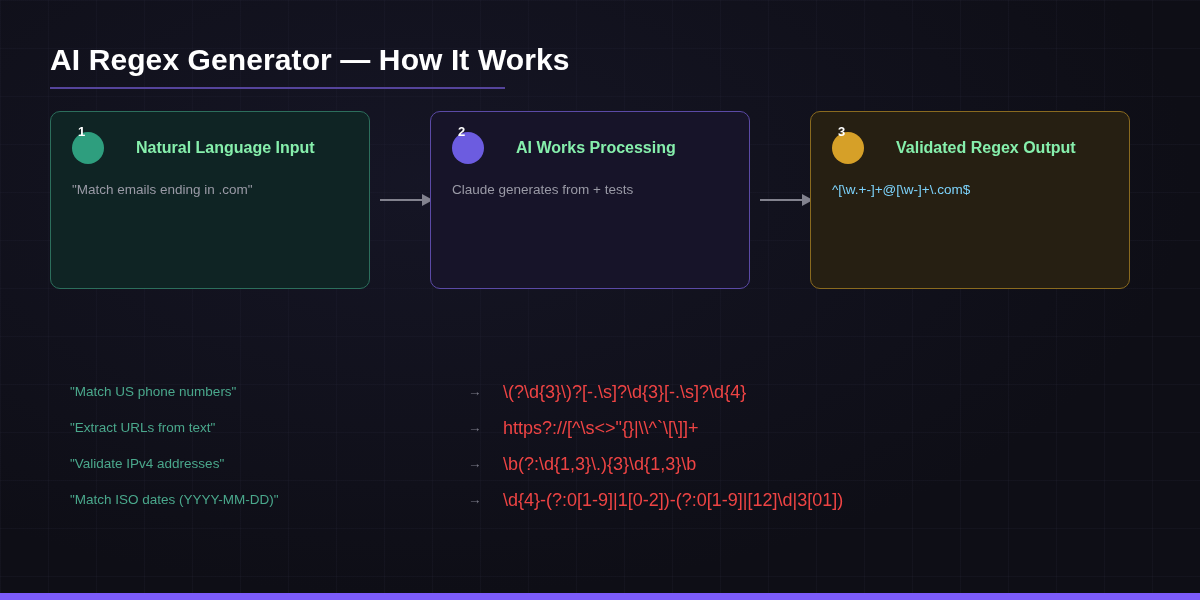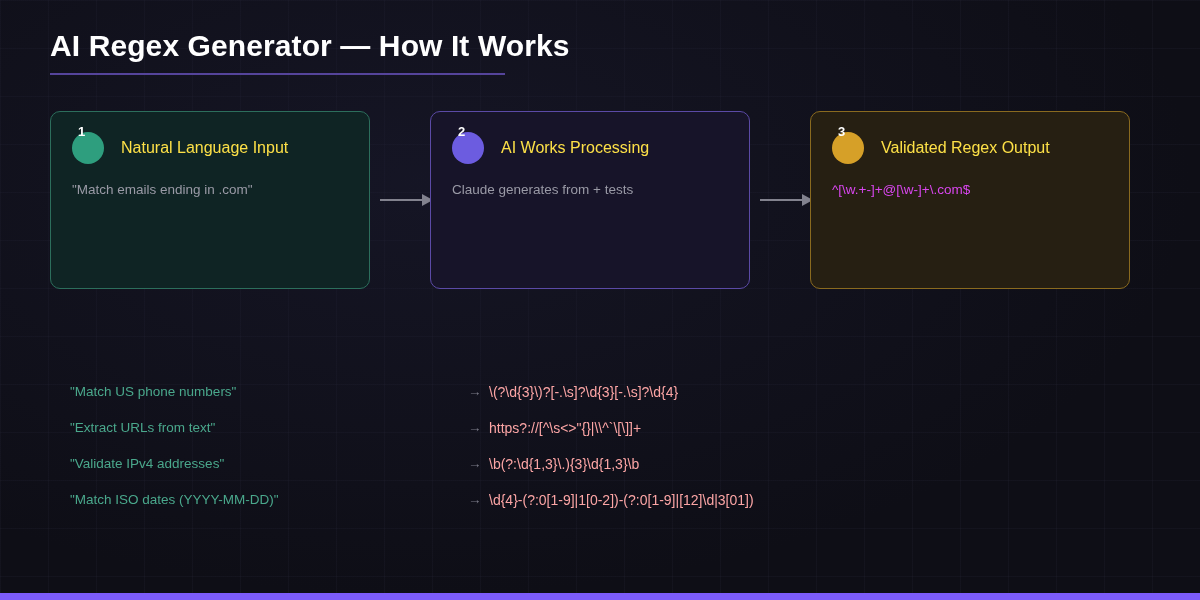--- a/index.html
+++ b/index.html
@@ -36,21 +36,21 @@
   
   #content {
     position: absolute;
     inset: 0;
   }
 
   
   #header {
     position: absolute;
     left: 50px;
-    top: 26px;
+    top: 40px;
     width: 1100px;
   }
   #page-title {
     font-size: 30px;
     font-weight: bold;
     color: #ffffff;
     letter-spacing: 0.1px;
     line-height: 40px;
     white-space: nowrap;
   }
@@ -104,36 +104,36 @@
   .step-badge-num {
     position: absolute;
     left: 6px;
     top: -7px;
     font-size: 13px;
     font-weight: bold;
     color: #ffffff;
     line-height: 13px;
   }
   .card-title {
-    margin-left: 17px;
+    margin-left: 32px;
     font-size: 16px;
-    font-weight: normal;
-    color: #fde047;
+    font-weight: bold;
+    color: #86efac;
     white-space: nowrap;
   }
   .card-body {
     position: absolute;
     left: 21px;
     top: 68px;
     right: 16px;
     font-size: 13.5px;
     color: #9a9aa6;
     line-height: 20px;
   }
-  .card-3 .card-body { color: #d946ef; }
+  .card-3 .card-body { color: #7dd3fc; }
 
   
   .connector {
     position: absolute;
     top: 89px;
     width: 56px;
     height: 12px;
     margin-top: -6px;
   }
   .connector.conn-1 { left: 330px; }
@@ -189,24 +189,24 @@
   }
   .example-arrow {
     position: absolute;
     left: 418px;
     top: 0;
     font-size: 13.5px;
     color: #7b7b88;
   }
   .example-pattern {
     position: absolute;
-    left: 439px;
+    left: 453px;
     top: 0;
-    font-size: 14px;
-    color: #fca5a5;
+    font-size: 18px;
+    color: #ef4444;
     white-space: nowrap;
     font-family: "Liberation Sans", sans-serif;
   }
 
   
   #bottom-bar {
     position: absolute;
     left: 0;
     bottom: 0;
     width: 1200px;

